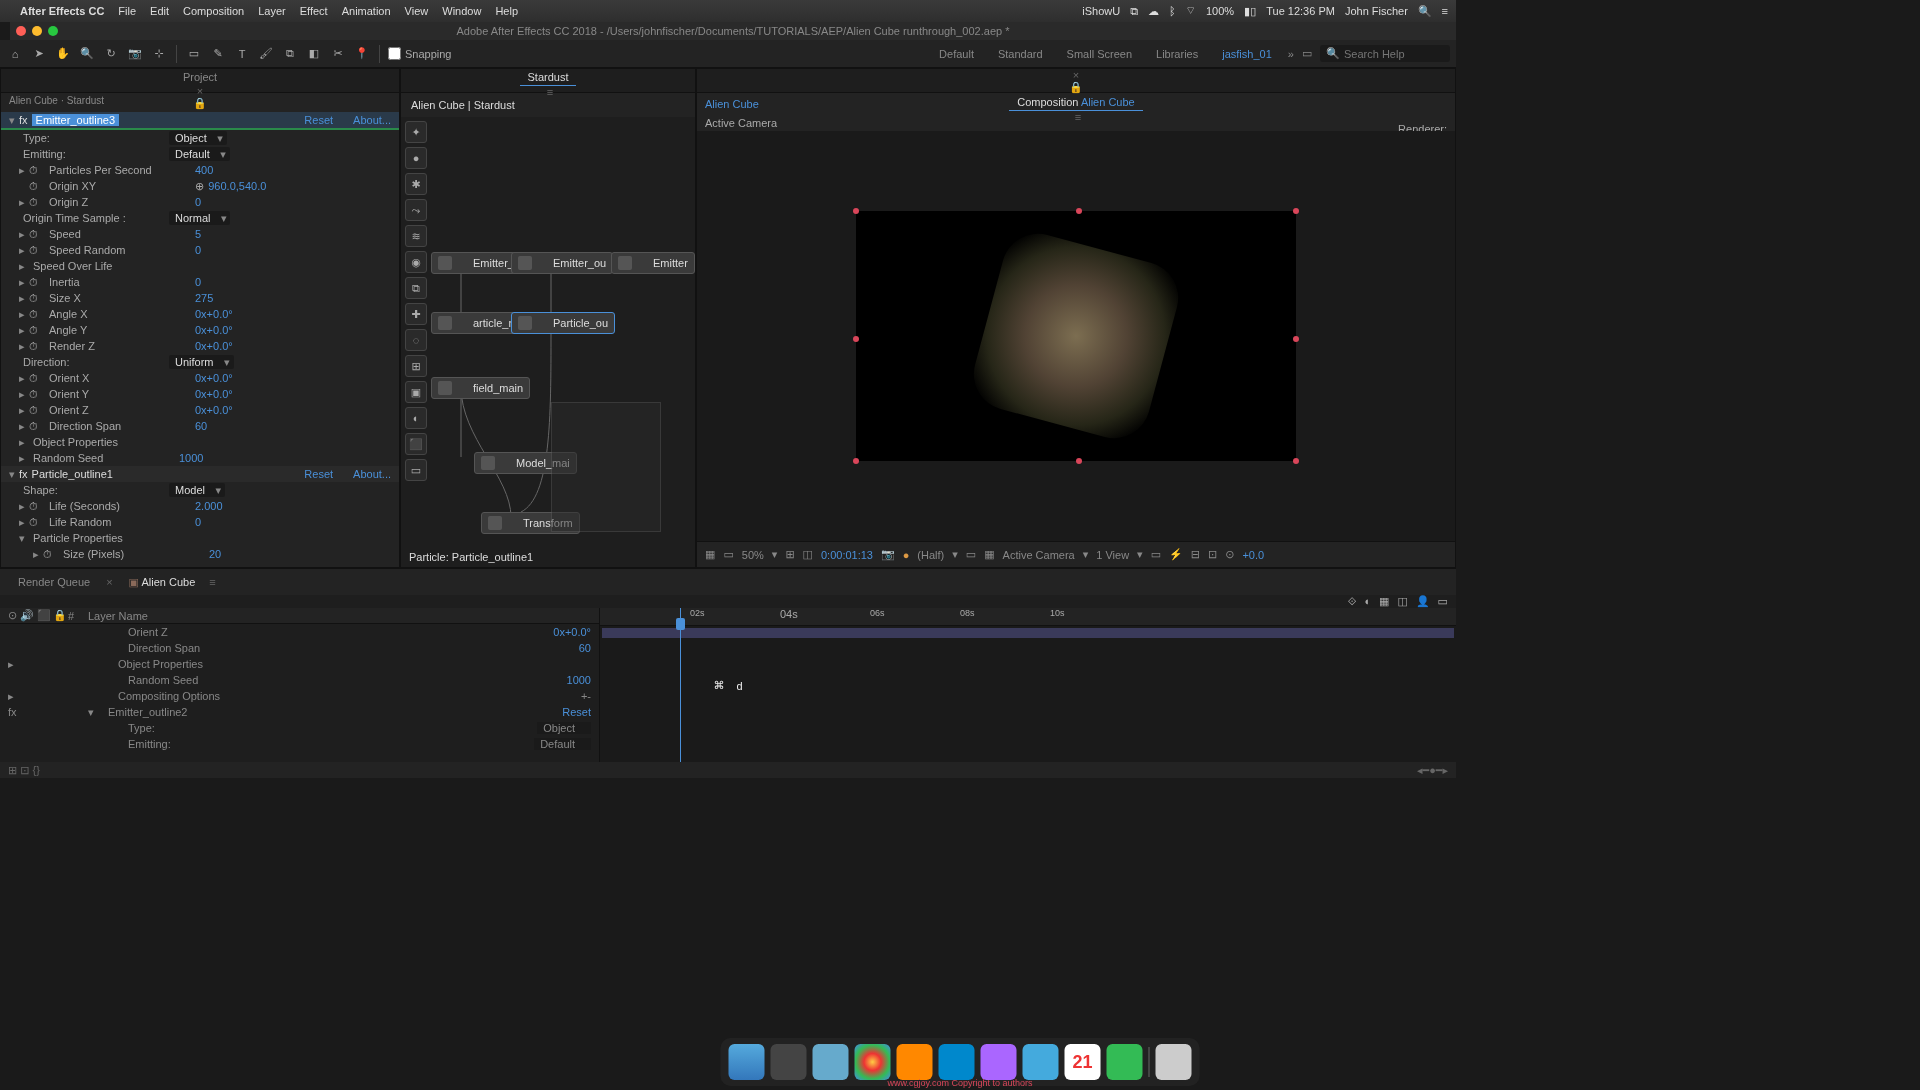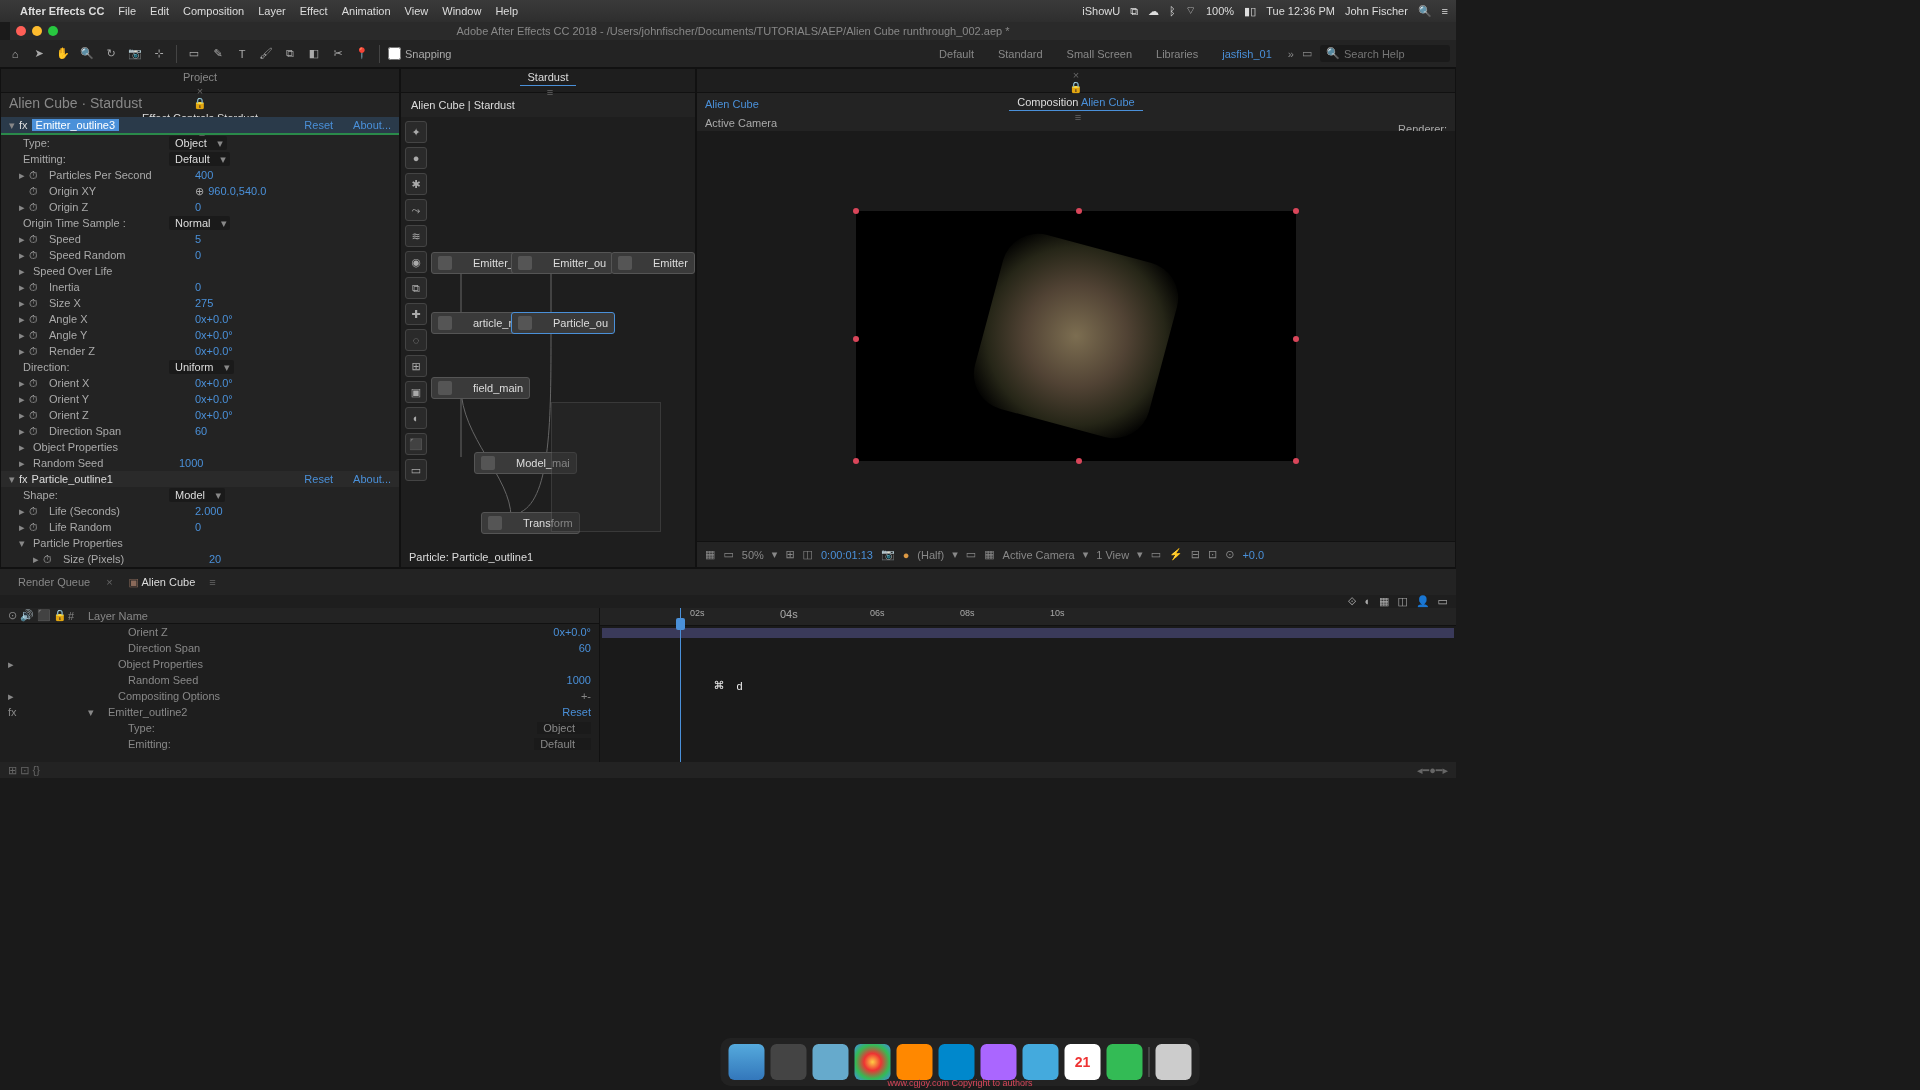--- a/index.html
+++ b/index.html
@@ -22,21 +22,21 @@
 .search-help { display:flex; align-items:center; gap:4px; background:#1a1a1a; padding:2px 6px; border-radius:3px; }
 .main-area { display:flex; height:500px; }
 .panel { background:#232323; border:1px solid #111; display:flex; flex-direction:column; }
 .panel-header { height:24px; display:flex; align-items:center; padding:0 8px; background:#1e1e1e; border-bottom:1px solid #111;flex-direction:column; }
 .panel-tab { padding:2px 8px; color:#888; cursor:pointer; }
 .panel-tab.active { color:#ddd; border-bottom:1px solid #4a90d9; }
 .left-panel { width:400px; }
 .center-panel { width:296px; }
 .right-panel { flex:1; }
 .effect-controls { flex:1; overflow:auto; padding:4px 0; }
-.ec-header { padding:2px 8px; color:#888; font-size:14px; }
+.ec-header { padding:2px 8px; color:#888; font-size:10px; }
 .ec-row { display:flex; align-items:center; height:16px; padding:0 8px; }
 .ec-row.fx-head { background:#2a3a4a; color:#ddd; }
 .ec-row .tw { width:10px; color:#888; cursor:pointer; }
 .ec-row .stopwatch { width:12px; height:12px; margin-right:4px; display:inline-block; }
 .ec-row .label { flex:0 0 150px; color:#aaa; padding-left:4px; }
 .ec-row .value { color:#4a90d9; cursor:pointer; }
 .ec-row .value.dropdown { color:#ddd; background:#1a1a1a; padding:1px 20px 1px 6px; border-radius:2px; position:relative; }
 .ec-row .value.dropdown:after { content:"▾"; position:absolute; right:4px; color:#888; }
 .ec-indent-2 { padding-left:18px; }
 .ec-indent-3 { padding-left:32px; }
@@ -542,17 +542,17 @@
 
 <div class="dock">
   <div class="dicon" style="background:linear-gradient(#5ad,#37b);"></div>
   <div class="dicon" style="background:#444;"></div>
   <div class="dicon" style="background:#6ac;"></div>
   <div class="dicon" style="background:radial-gradient(#fc4,#e33,#3b5,#48e);"></div>
   <div class="dicon" style="background:#f80;"></div>
   <div class="dicon" style="background:#08c;"></div>
   <div class="dicon" style="background:#a6f;"></div>
   <div class="dicon" style="background:#4ad;"></div>
-  <div class="dicon" style="background:#fff;color:#e33;display:flex;align-items:center;justify-content:center;font-size:14px;font-weight:bold;">21</div>
+  <div class="dicon" style="background:#fff;color:#e33;display:flex;align-items:center;justify-content:center;font-size:18px;font-weight:bold;">21</div>
   <div class="dicon" style="background:#3b5;"></div>
   <div style="width:1px;height:30px;background:#666;"></div>
   <div class="dicon" style="background:#ccc;"></div>
 </div>
 
 </body></html>

